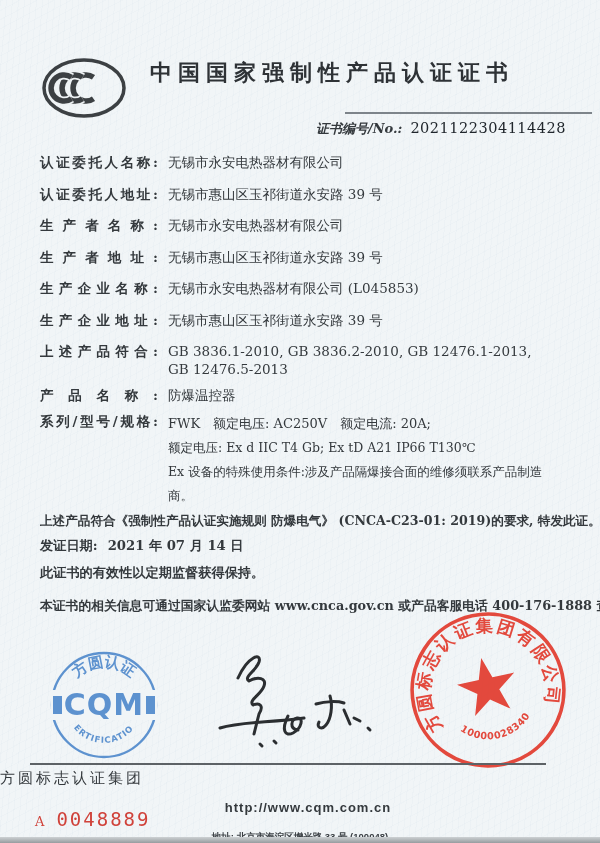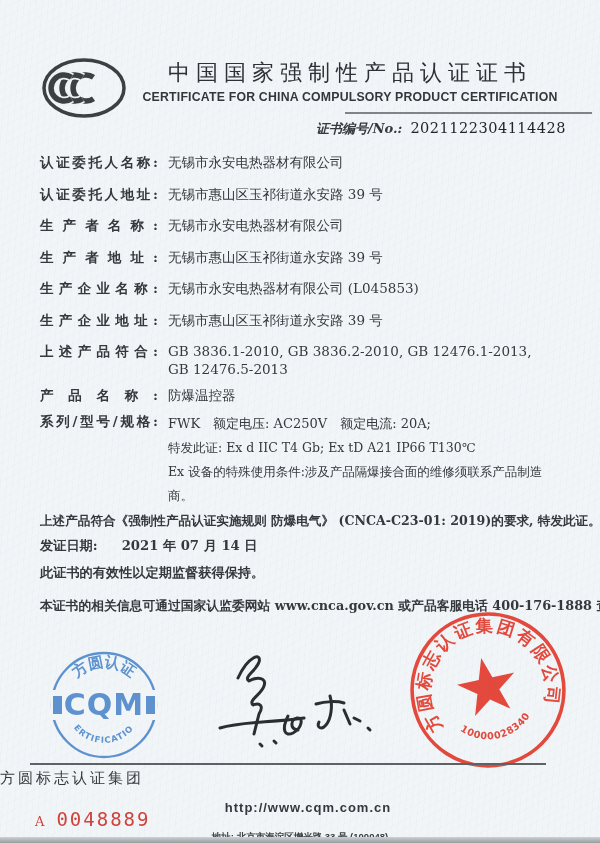--- a/index.html
+++ b/index.html
@@ -10,42 +10,42 @@
       repeating-linear-gradient(95deg, rgba(150,180,205,.05) 0 1px, transparent 1px 6px),
       repeating-linear-gradient(-28deg, rgba(150,180,205,.045) 0 1px, transparent 1px 8px),
       #f1f5f7;
     font-family:"DejaVu Serif","Liberation Serif",serif;
     color:#34393d;
   }
   .scan-edge-bottom { position:absolute; left:0; bottom:0; width:100%; height:6px;
     background:linear-gradient(#cdd1d3,#979c9f); }
   
   .ccc-logo { position:absolute; left:40px; top:56px; }
-  .title { position:absolute; left:150px; top:58px; width:400px; text-align:center;
-    font-size:22px; font-weight:400; letter-spacing:6px; color:#2e3236; white-space:nowrap; }
+  .title { position:absolute; left:150px; top:58px; width:400px; 
+    font-size:22px; font-weight:700; letter-spacing:6px; color:#2e3236; white-space:nowrap; }
   .subtitle { position:absolute; left:140px; top:90px; width:420px; text-align:center;
     font-family:"Liberation Sans","DejaVu Sans",sans-serif;
     font-size:12.3px; font-weight:600; color:#33373b; letter-spacing:.2px; white-space:nowrap; }
   .headrule { position:absolute; left:345px; top:112px; width:247px; height:1.5px; background:#7d848a; }
   .certno { position:absolute; top:120px; right:34px; display:flex; gap:8px; align-items:baseline; }
   .certno .lbl { font-size:13px; font-weight:700; font-style:italic; }
   .certno .val { font-size:14.5px; letter-spacing:.5px; color:#20262c;text-align:center; }
   
   .fields { position:absolute; left:40px; top:153px; width:530px; }
   .frow { margin-bottom:13.5px; font-size:13.5px; line-height:18px; }
   .frow .lbl { display:inline-block; width:118px; font-weight:700;
     text-align:justify; text-align-last:justify; vertical-align:top; }
   .frow .val { display:inline-block; width:384px; margin-left:10px; vertical-align:top; }
   .frow .val .ln { display:block; }
   .frow.series { font-size:12.5px; }
   .frow.series .val .ln { line-height:24px; }
   .frow.series .val .ln.first { font-size:13px; }
   .statement { margin-top:4px; font-size:12.6px; font-weight:700; line-height:17px; white-space:nowrap; }
   .dates { display:flex; justify-content:space-between; margin-top:8px; font-size:13.2px; font-weight:700; }
-  .dates .pair { display:flex; gap:24px;justify-content:space-between; }
+  .dates .pair { display:flex; gap:10px;justify-content:space-between; }
   .note1 { margin-top:9px; font-size:13.2px; font-weight:700; }
   .note2 { margin-top:16px; font-size:12.8px; font-weight:700; white-space:nowrap; }
   
   .cqm { position:absolute; left:49px; top:650px; }
   .signature { position:absolute; left:208px; top:648px; }
   .stamp { position:absolute; left:406px; top:608px; transform:rotate(-12deg); opacity:.92; }
   .footrule { position:absolute; left:30px; top:763px; width:516px; height:2px; background:#5d6266; }
   .f-org { position:absolute; left:0; top:769px; width:100%; text-align:left;
     font-size:15px; font-weight:400; letter-spacing:3px; color:#34393d; }
   .f-addr { position:absolute; left:0; top:789px; width:100%; text-align:center;
@@ -67,21 +67,20 @@
     <ellipse cx="44" cy="32" rx="40" ry="28" fill="none" stroke="#3c4043" stroke-width="3.5"></ellipse>
     <g fill="none" stroke-linecap="butt">
       <path d="M 53.5,21.35 A 13,13 0 1 0 53.5,42.65" stroke="#3c4043" stroke-width="5.5"></path>
       <path d="M 42.5,21.35 A 13,13 0 1 0 42.5,42.65" stroke="#eef2f4" stroke-width="9"></path>
       <path d="M 42.5,21.35 A 13,13 0 1 0 42.5,42.65" stroke="#3c4043" stroke-width="5.5"></path>
       <path d="M 31.5,21.35 A 13,13 0 1 0 31.5,42.65" stroke="#eef2f4" stroke-width="9"></path>
       <path d="M 31.5,21.35 A 13,13 0 1 0 31.5,42.65" stroke="#3c4043" stroke-width="5.5"></path>
     </g>
   </svg>
   <div class="title">中国国家强制性产品认证证书</div>
-  <div class="subtitle">CERTIFICATE FOR CHINA COMPULSORY PRODUCT CERTIFICATION</div>
   <div class="headrule"></div>
   <div class="certno">
     <span class="lbl">证书编号/No.:</span>
     <span class="val">2021122304114428</span>
   </div>
 
   <div class="fields">
     <div class="frow">
       <span class="lbl">认证委托人名称:</span><span class="val">无锡市永安电热器材有限公司</span>
     </div>
@@ -100,21 +99,21 @@
     <div class="frow">
       <span class="lbl">生产企业地址:</span><span class="val">无锡市惠山区玉祁街道永安路 39 号</span>
     </div>
     <div class="frow" style="margin-bottom:8px;">
       <span class="lbl">上述产品符合:</span><span class="val"><span class="ln">GB 3836.1-2010, GB 3836.2-2010, GB 12476.1-2013,</span><span class="ln">GB 12476.5-2013</span></span>
     </div>
     <div class="frow" style="margin-bottom:8px;">
       <span class="lbl">产品名称:</span><span class="val">防爆温控器</span>
     </div>
     <div class="frow series" style="margin-bottom:2px;">
-      <span class="lbl" style="font-size:13.5px;">系列/型号/规格:</span><span class="val"><span class="ln first">FWK　额定电压: AC250V　额定电流: 20A;</span><span class="ln">特发此证: Ex d IIC T4 Gb; Ex tD A21 IP66 T130℃</span><span class="ln">Ex 设备的特殊使用条件:涉及产品隔爆接合面的维修须联系产品制造商。</span></span>
+      <span class="lbl" style="font-size:13.5px;">系列/型号/规格:</span><span class="val"><span class="ln first">FWK　额定电压: AC250V　额定电流: 20A;</span><span class="ln">额定电压: Ex d IIC T4 Gb; Ex tD A21 IP66 T130℃</span><span class="ln">Ex 设备的特殊使用条件:涉及产品隔爆接合面的维修须联系产品制造商。</span></span>
     </div>
 
     <div class="statement">上述产品符合《强制性产品认证实施规则 防爆电气》 (CNCA-C23-01: 2019)的要求, 特发此证。</div>
 
     <div class="dates">
       <span class="pair">
         <span>发证日期:</span>
         <span>2021 年 07 月 14 日</span>
       </span>
     </div>

